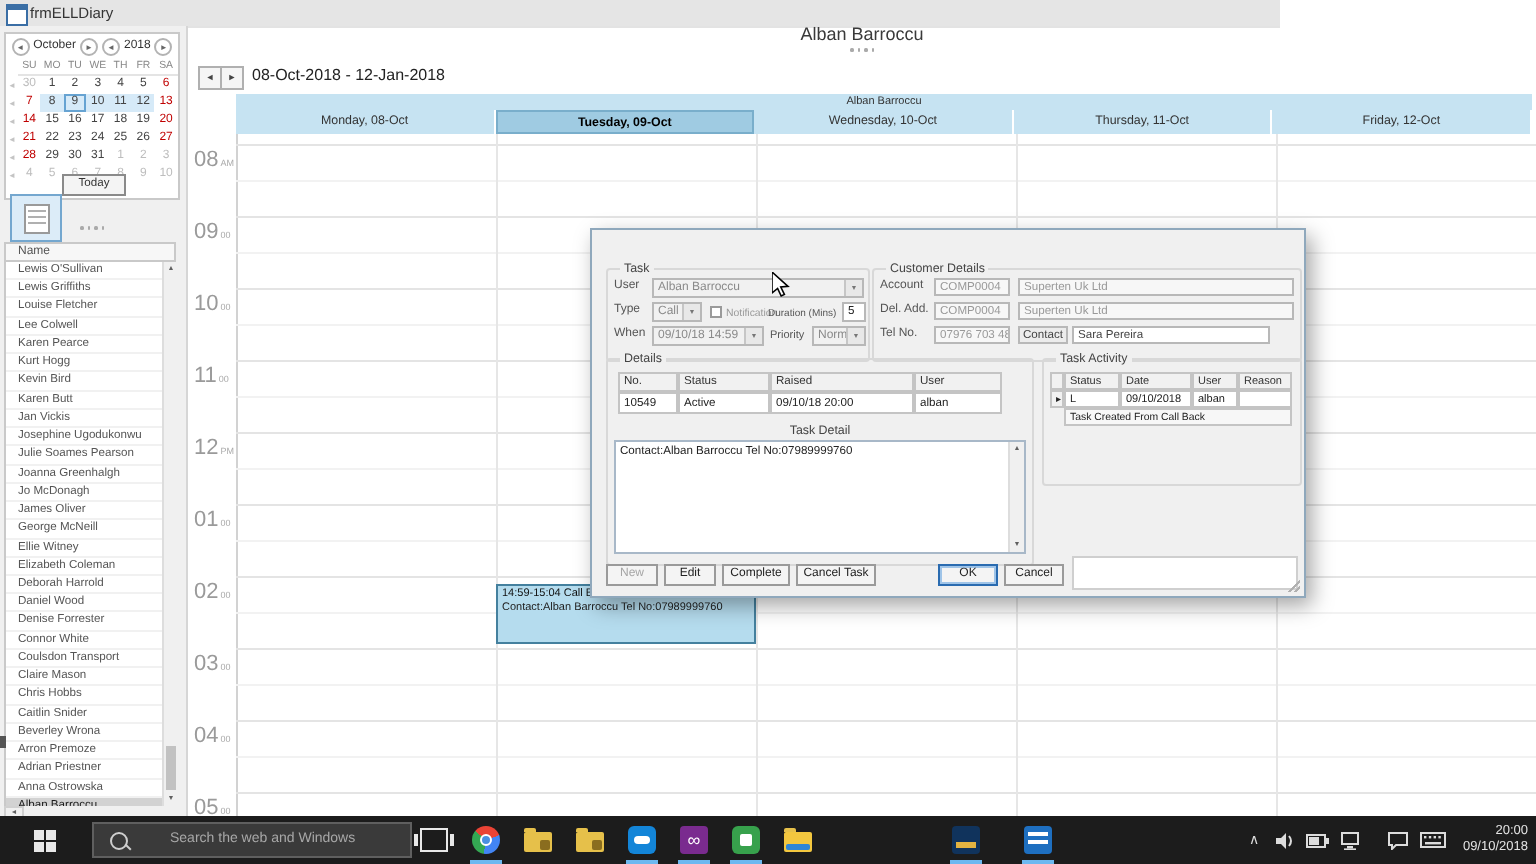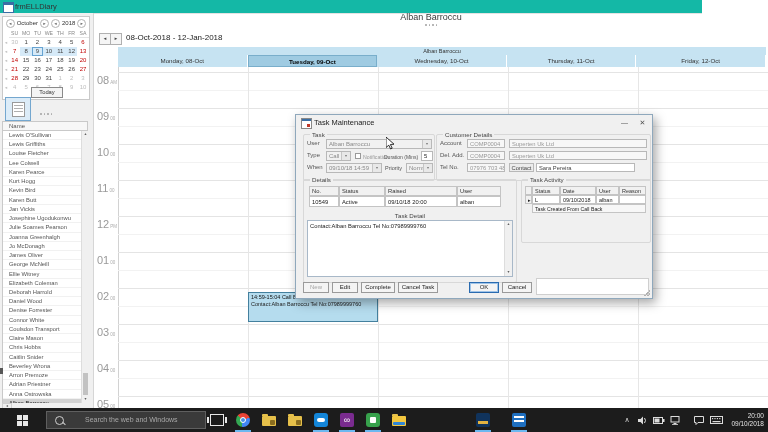--- a/index.html
+++ b/index.html
@@ -1,21 +1,21 @@
 <!DOCTYPE html>
 <html style="--band_blue: #c6e3f2; --selected_day_blue: #9fcbe2; --appointment_fill: #b5dcee; --appointment_border: #44809e; --calendar_highlight: #d6eaf8; --weekend_red: #c00000; --selection_gray: #d2d2d2; --taskbar_bg: #1c1c1c; --running_underline: #6cb8f0;"><head>
 <meta charset="utf-8">
 <style>
   html,body{margin:0;padding:0;}
   body{width:768px;height:432px;overflow:hidden;position:relative;background:#d0d0d0;
        font-family:"Liberation Sans", sans-serif;-webkit-user-select:none;}
   .abs{position:absolute;}
   
   #app{position:absolute;left:0;top:0;width:768px;height:408px;background:#fff;}
-  #titlebar{position:absolute;left:0;top:0;width:696px;height:13px;background:#14b8a6;border-bottom:1px solid #e3e3e3;padding-left:6px;}
+  #titlebar{position:absolute;left:0;top:0;width:640px;height:13px;background:#e5e5e5;border-bottom:1px solid #e3e3e3;}
   #titlebar .appico{position:absolute;left:3px;top:2px;width:9px;height:9px;background:#fff;border:1px solid #3a6ea5;}
   #titlebar .appico:before{content:"";position:absolute;left:0;top:0;right:0;height:2px;background:#3a6ea5;}
   #titlebar .ttl{position:absolute;left:15px;top:2px;font-size:7.5px;color:#333;}
   
   #leftpanel{position:absolute;left:0;top:13px;width:93px;height:395px;background:#f0f0f0;border-right:1px solid #d6d6d6;}
   #cal{position:absolute;left:2px;top:3px;width:86px;height:82px;background:#fff;border:1px solid #c9c9c9;}
   .calnav{display:flex;align-items:center;justify-content:center;gap:2px;height:12px;font-size:6px;color:#333;}
   .navcirc{width:7px;height:7px;border:1px solid #b3b3b3;border-radius:50%;font-size:4px;line-height:7px;text-align:center;color:#666;}
   .calhead{display:flex;margin-left:6px;border-bottom:1px solid #e4e4e4;}
   .calhead span{width:11.4px;text-align:center;font-size:5.2px;color:#888;line-height:8px;}
@@ -324,26 +324,20 @@
       <div class="vline" style="left:544px;"></div>
     </div>
 
   <div id="appt">
     <div class="t1">14:59-15:04 Call Back</div>
     <div class="t2">Contact:Alban Barroccu  Tel No:07989999760</div>
   </div>
 </div>
 
 <div id="dlg">
-  <div id="dlgtitle">
-    <span class="ico"></span>
-    <span class="txt">Task Maintenance</span>
-    <span class="dlgctl" style="left:322px;">—</span>
-    <span class="dlgctl" style="left:340px;">✕</span>
-  </div>
 
   <div class="grp" style="left:7px;top:19px;width:130px;height:45px;">
     <span class="grplab">Task</span>
     <span class="flab" style="left:3px;top:5px;">User</span>
     <div class="combo" style="left:22px;top:4px;width:106px;">
       <span>Alban Barroccu</span><span class="da">▼</span>
     </div>
     <span class="flab" style="left:3px;top:17px;">Type</span>
     <div class="combo" style="left:22px;top:16px;width:25px;">
       <span>Call B...</span><span class="da">▼</span>

